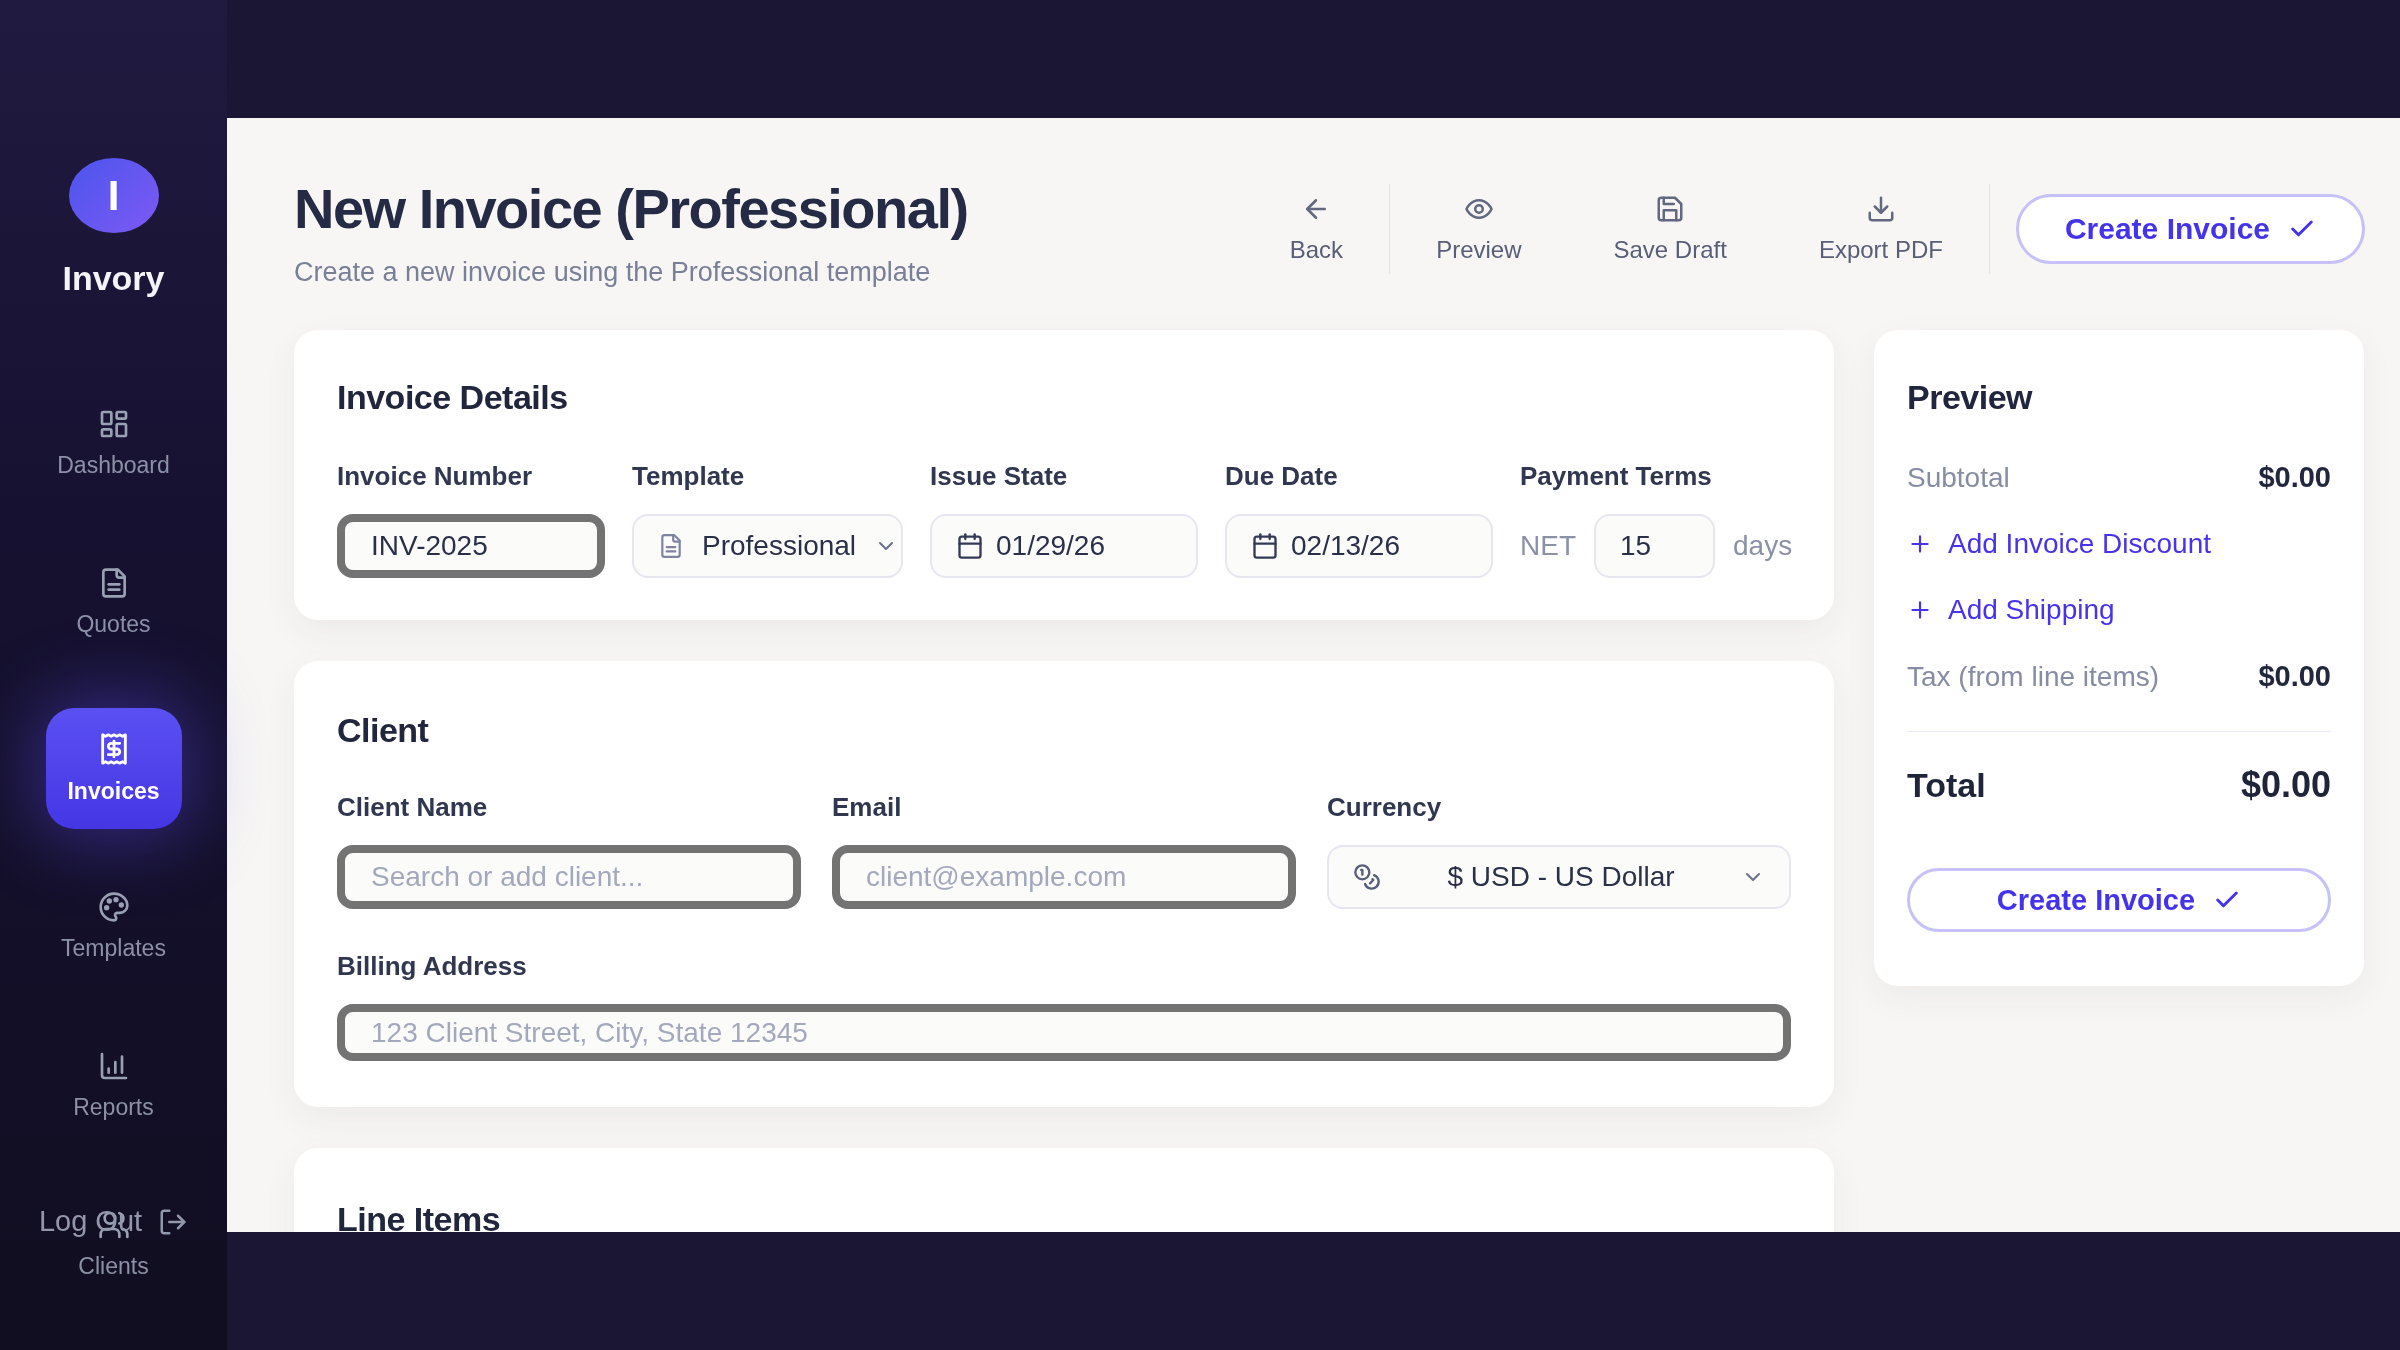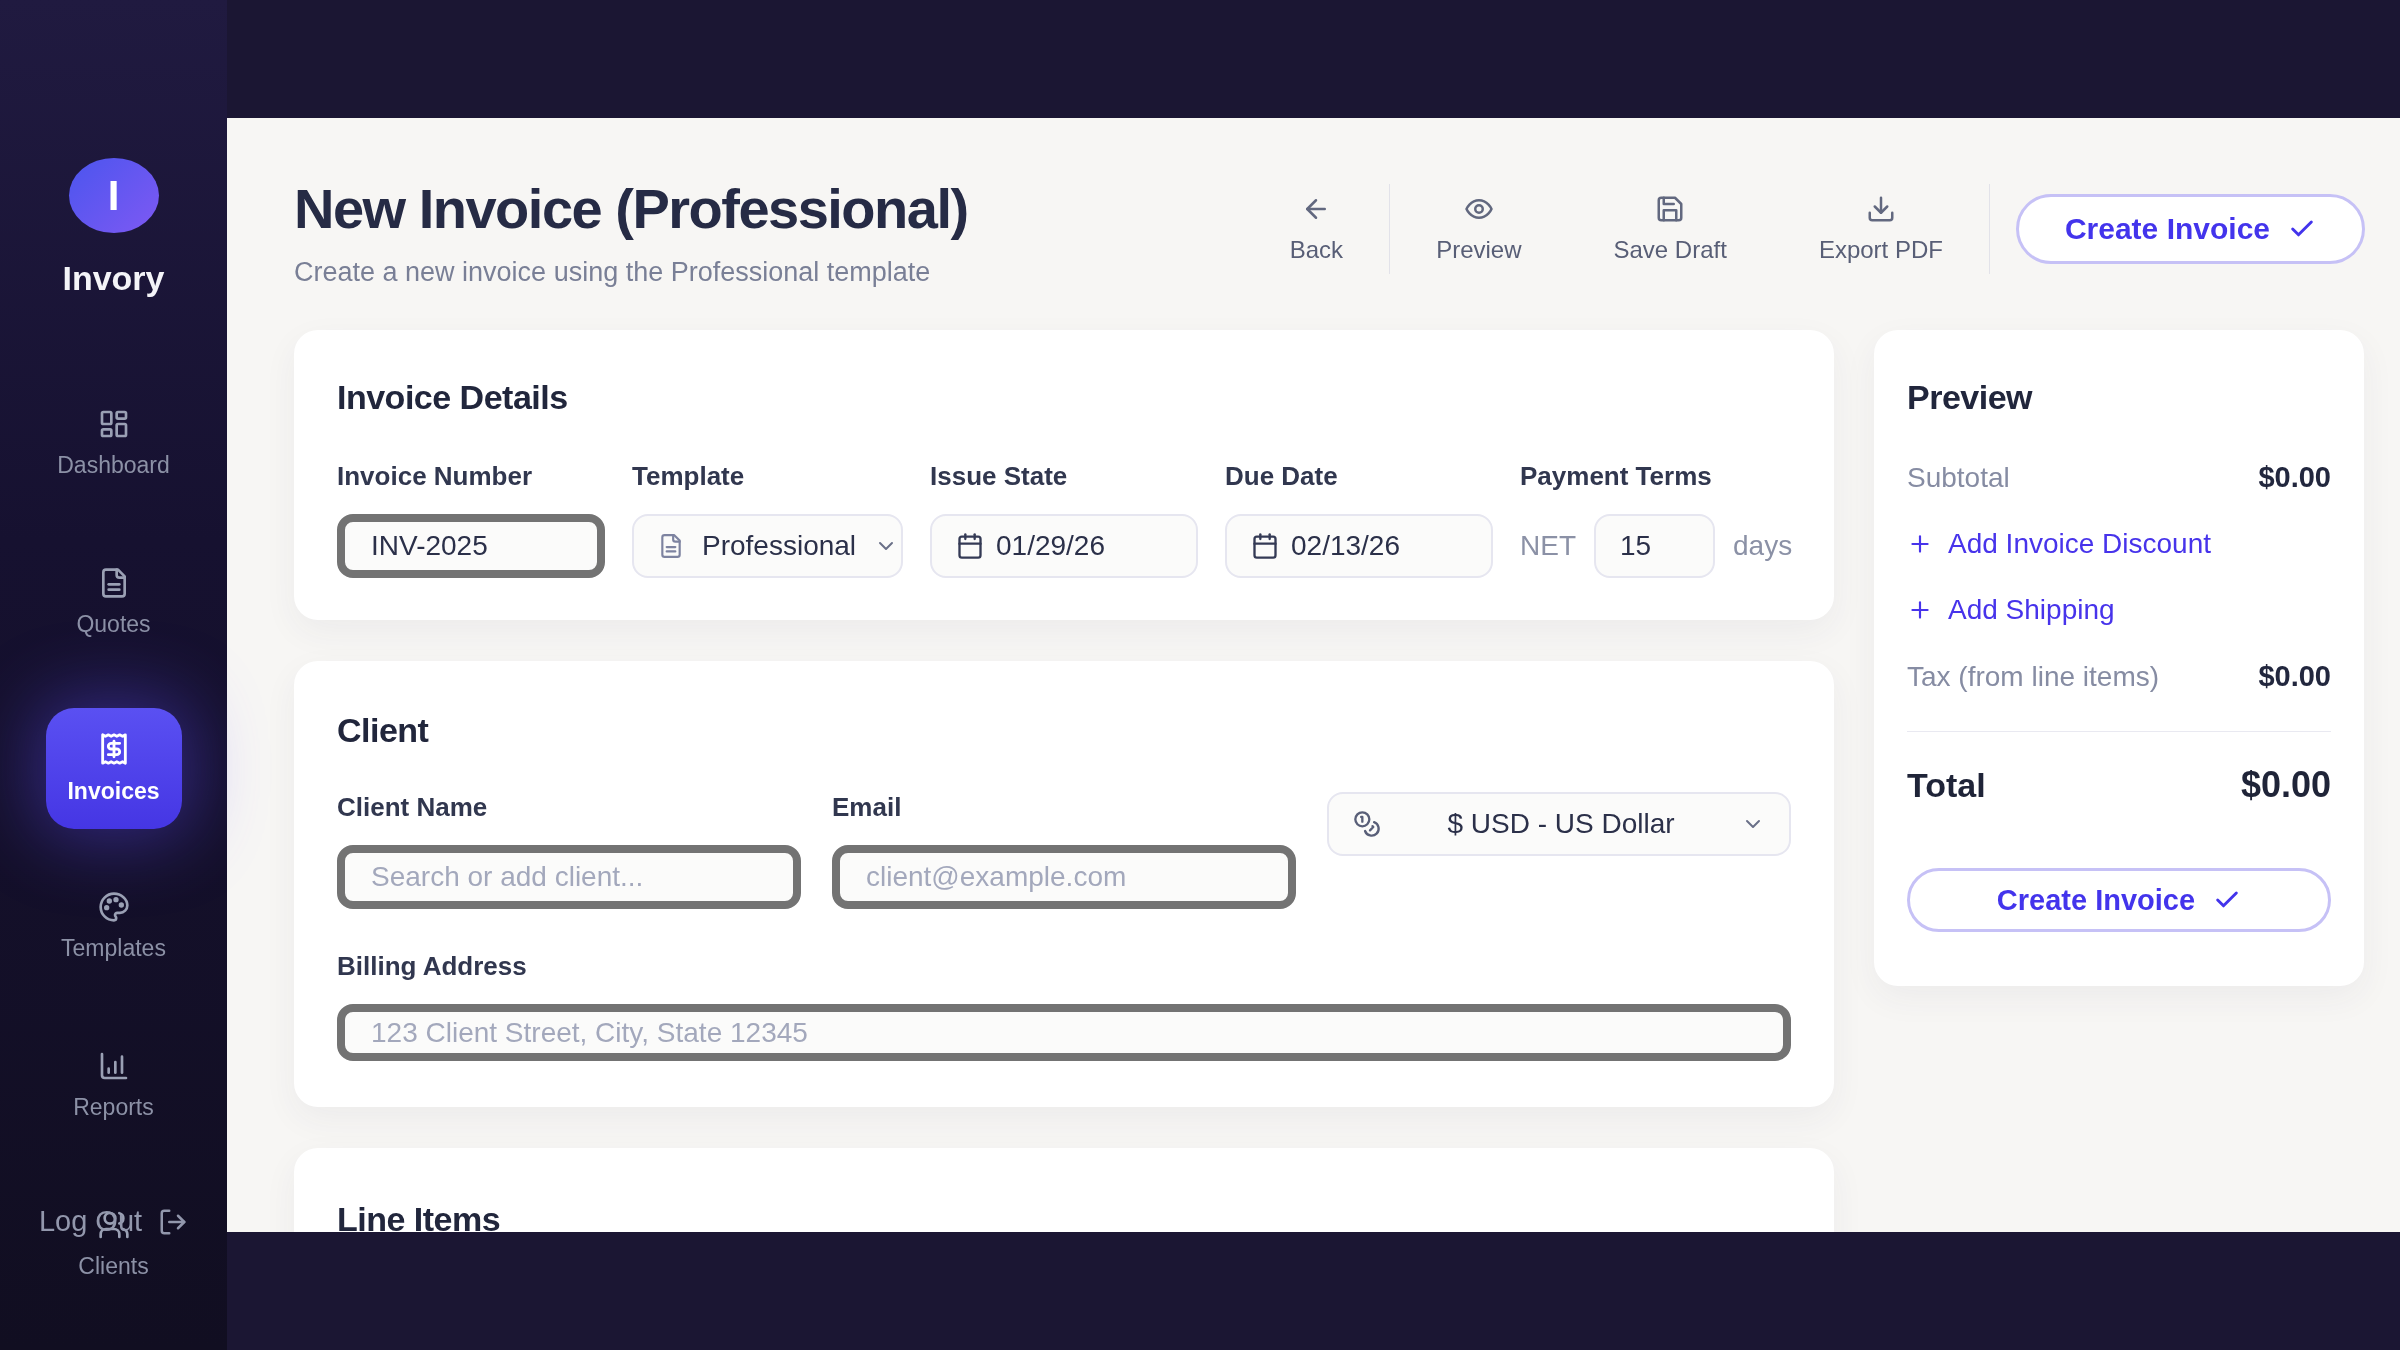--- a/index.html
+++ b/index.html
@@ -322,20 +322,21 @@
           <div class="client-row">
             <div class="field">
               <label>Client Name</label>
               <input class="input" type="text" placeholder="Search or add client..." style="">
             </div>
             <div class="field">
               <label>Email</label>
               <input class="input" type="text" placeholder="client@example.com" style="">
             </div>
             <div class="field">
+              <label>Currency</label>
               <div class="selectbox currency-box">
                 <span class="cicon">
                   <svg width="28" height="28" viewBox="0 0 24 24" fill="none" stroke="currentColor" stroke-width="2" stroke-linecap="round" stroke-linejoin="round">
                       <circle cx="8" cy="8" r="6"></circle>
                       <path d="M18.09 10.37A6 6 0 1 1 10.34 18"></path>
                       <path d="M7 6h1v4"></path>
                       <path d="m16.71 13.88.7.71-2.82 2.82"></path>
                     </svg>
                 </span>
                 <span class="stext">$ USD - US Dollar</span>

